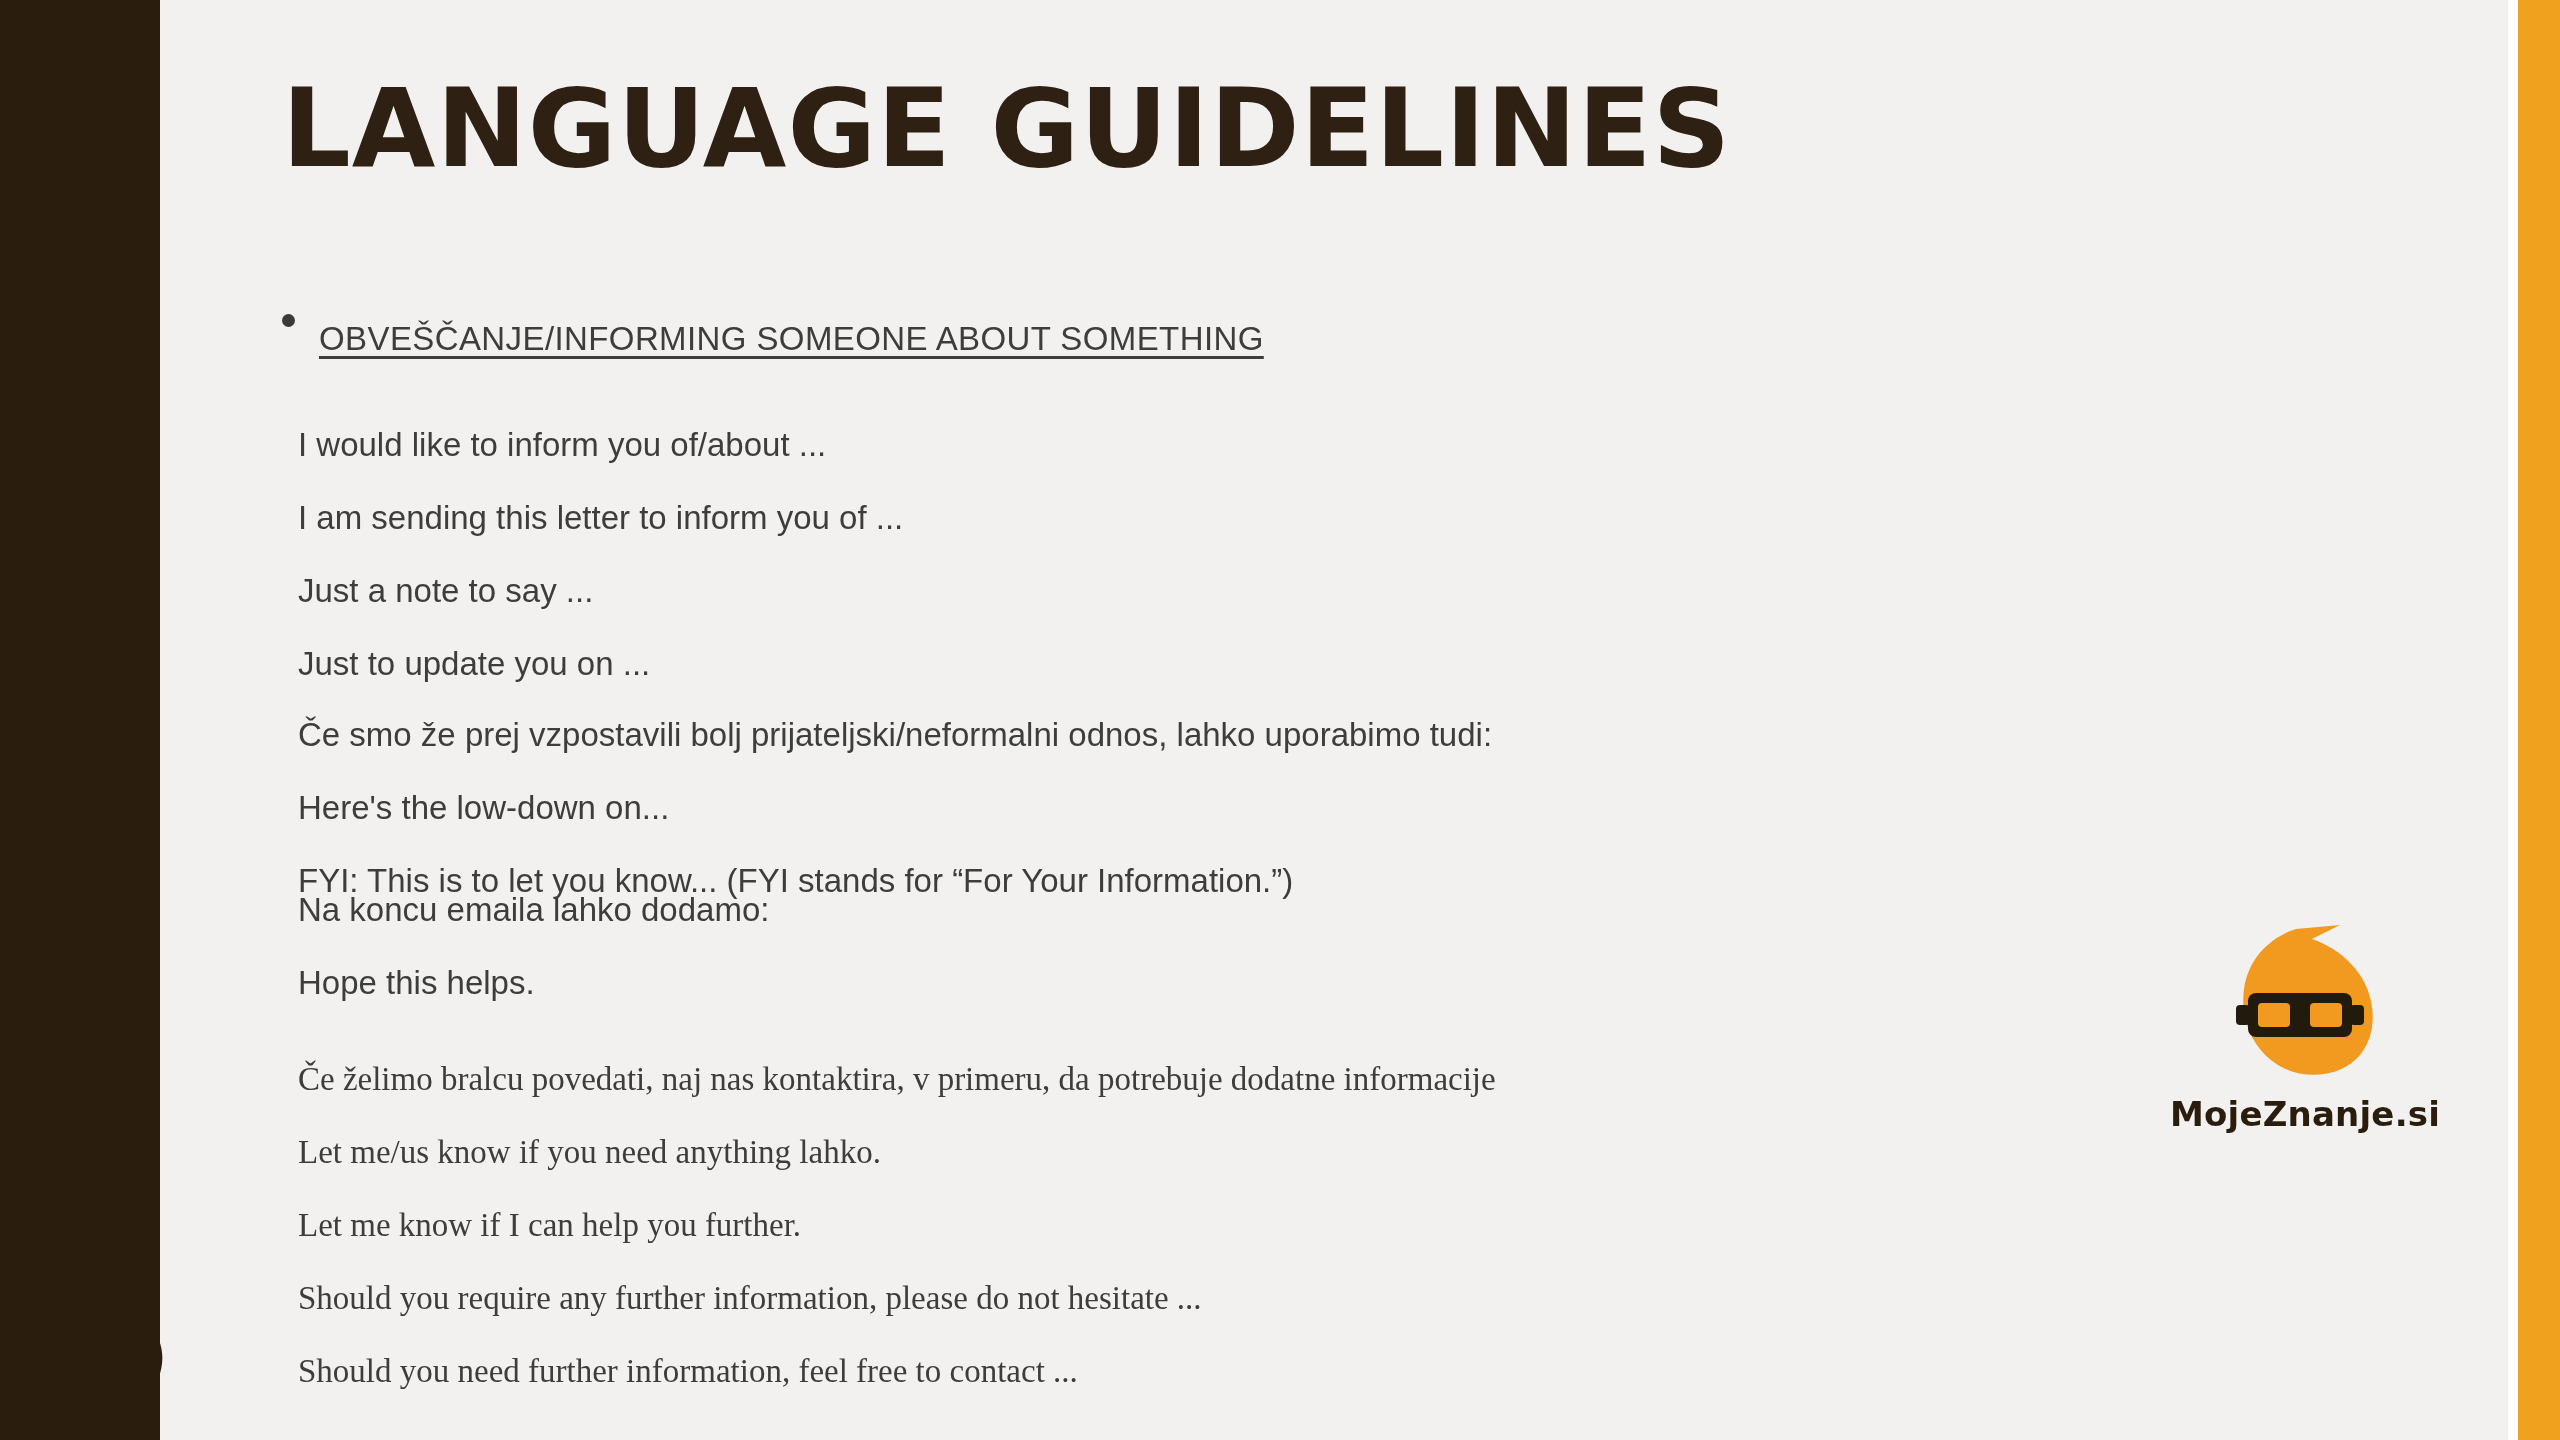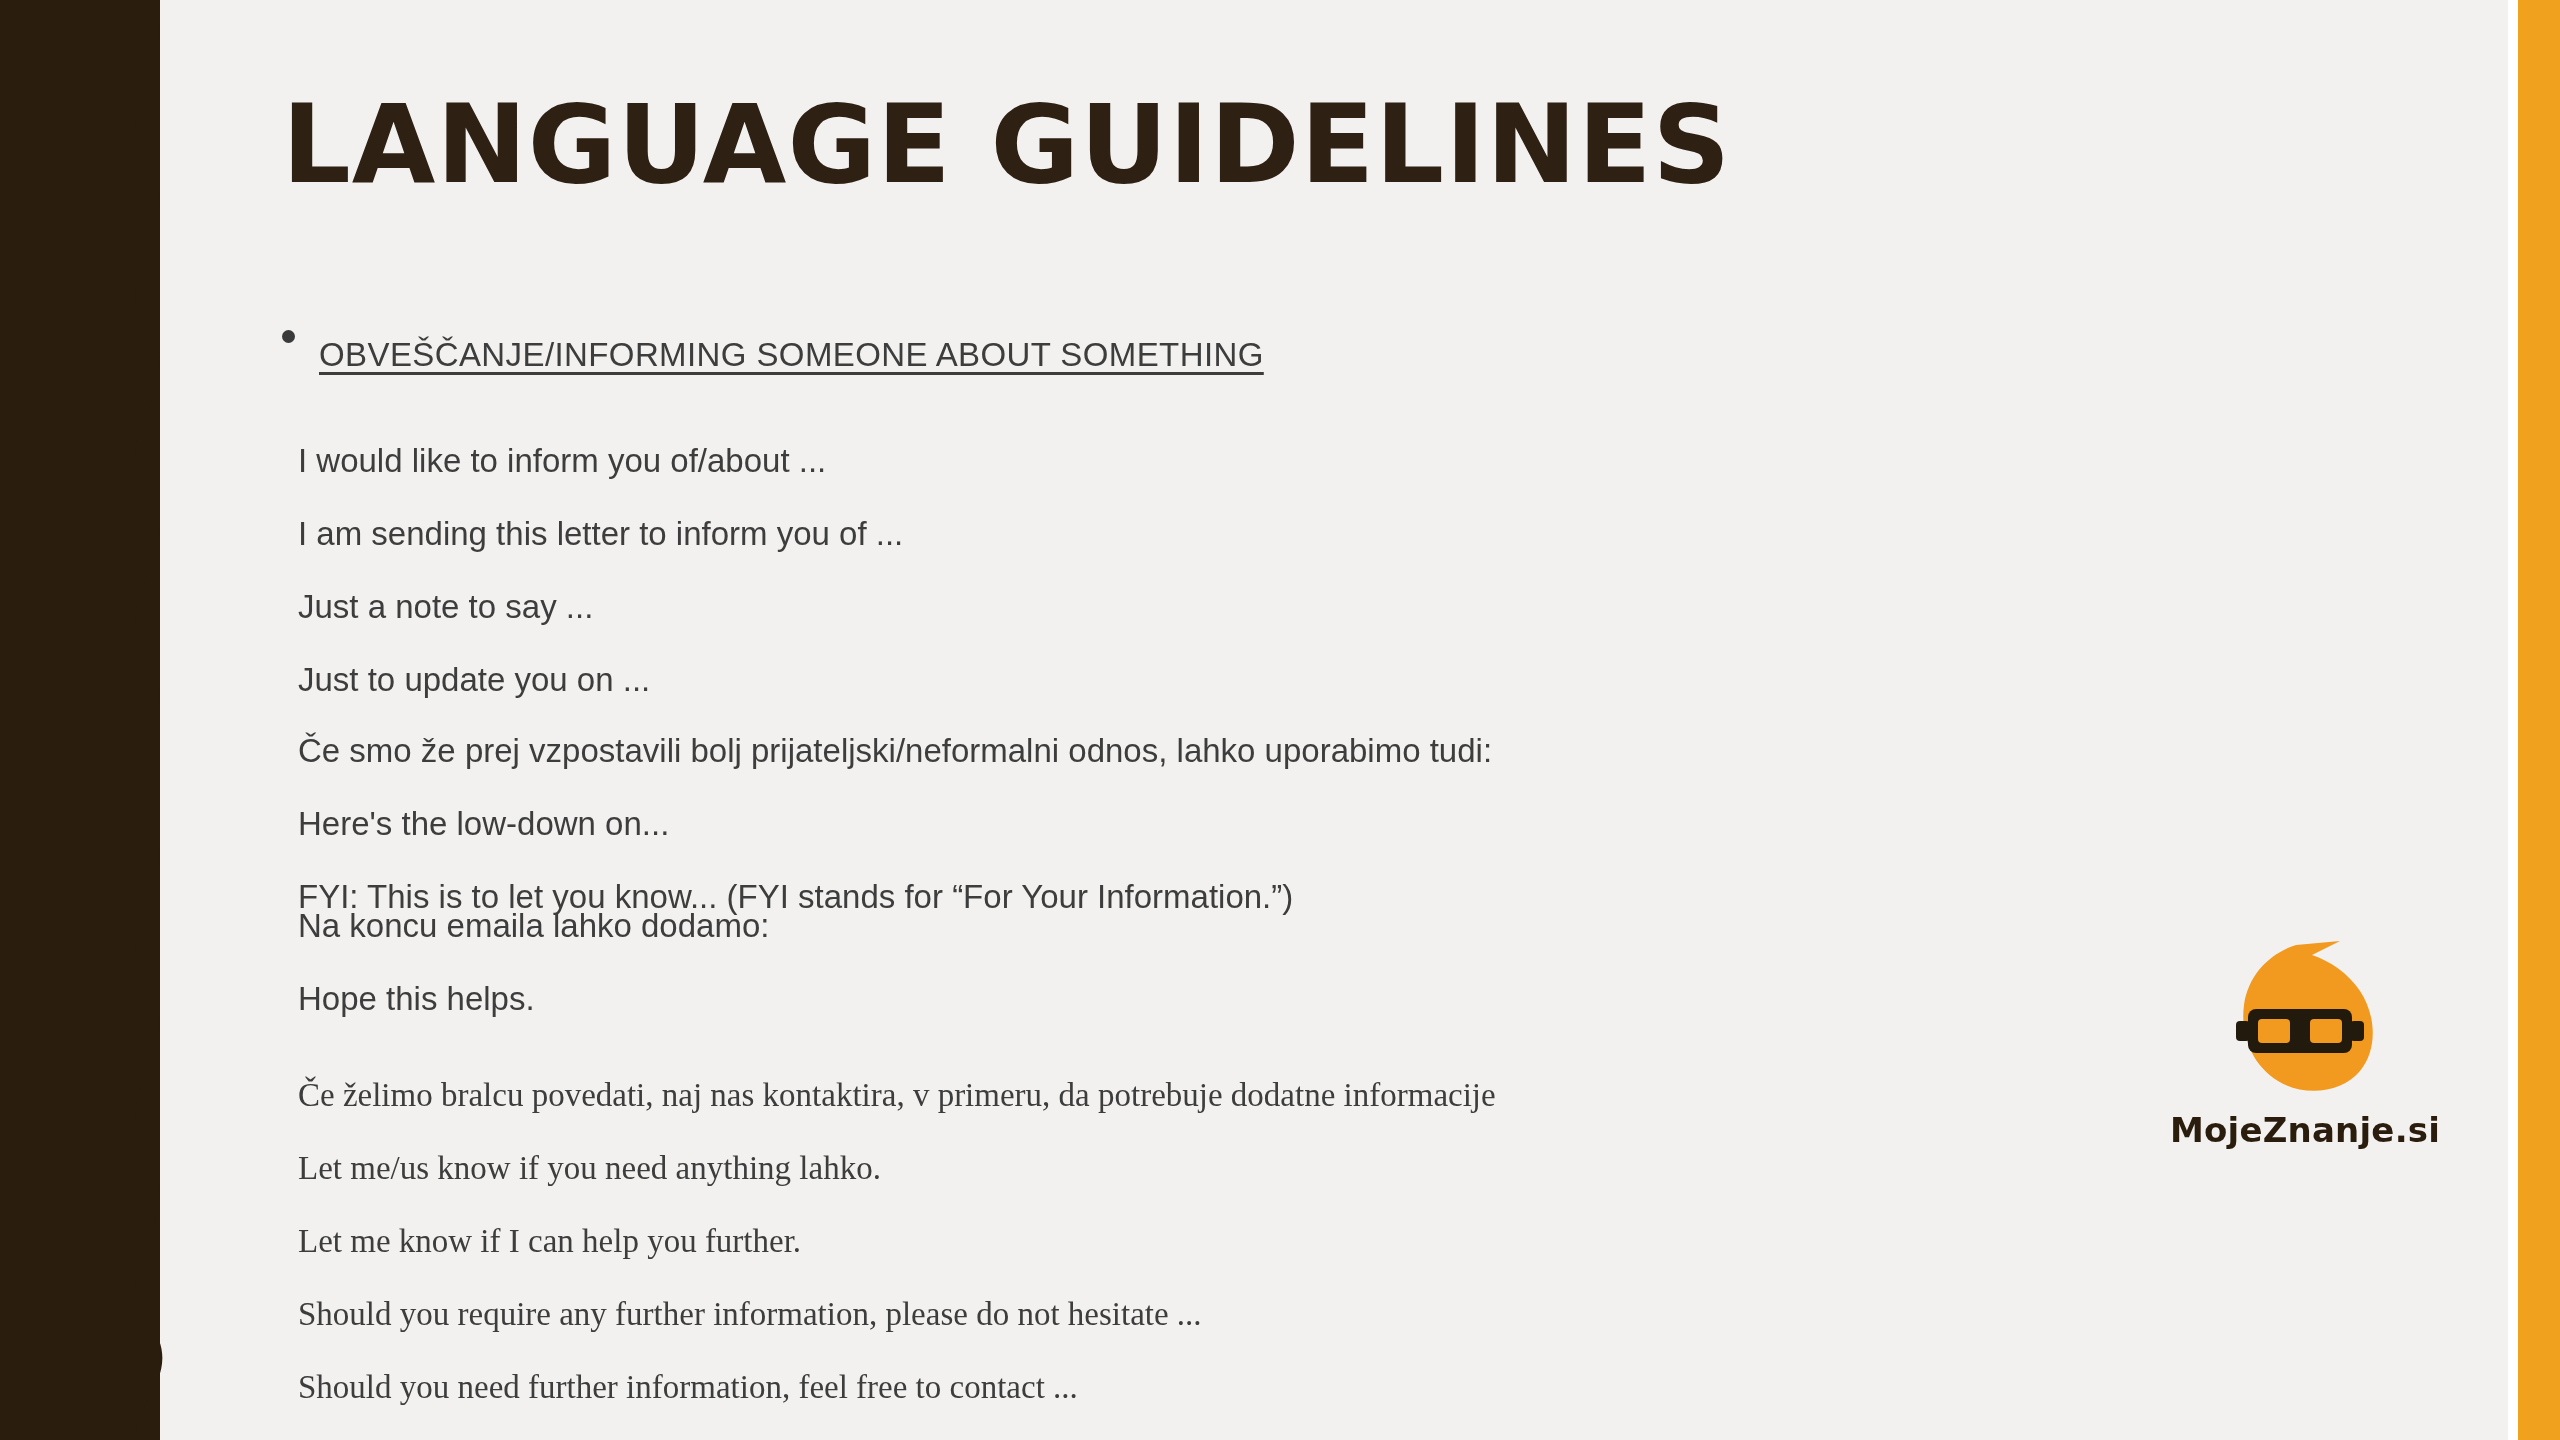--- a/index.html
+++ b/index.html
@@ -58,21 +58,21 @@
     width: 10px;
     height: 1440px;
     background: #ffffff;
     z-index: 2;
   }
 
   
   .content {
     position: absolute;
     left: 0;
-    top: 16px;
+    top: 0;
     width: 2560px;
     height: 1164px;
     z-index: 4;
   }
 
   .title {
     position: absolute;
     left: 282px;
     top: 66px;
     font-size: 108px;

